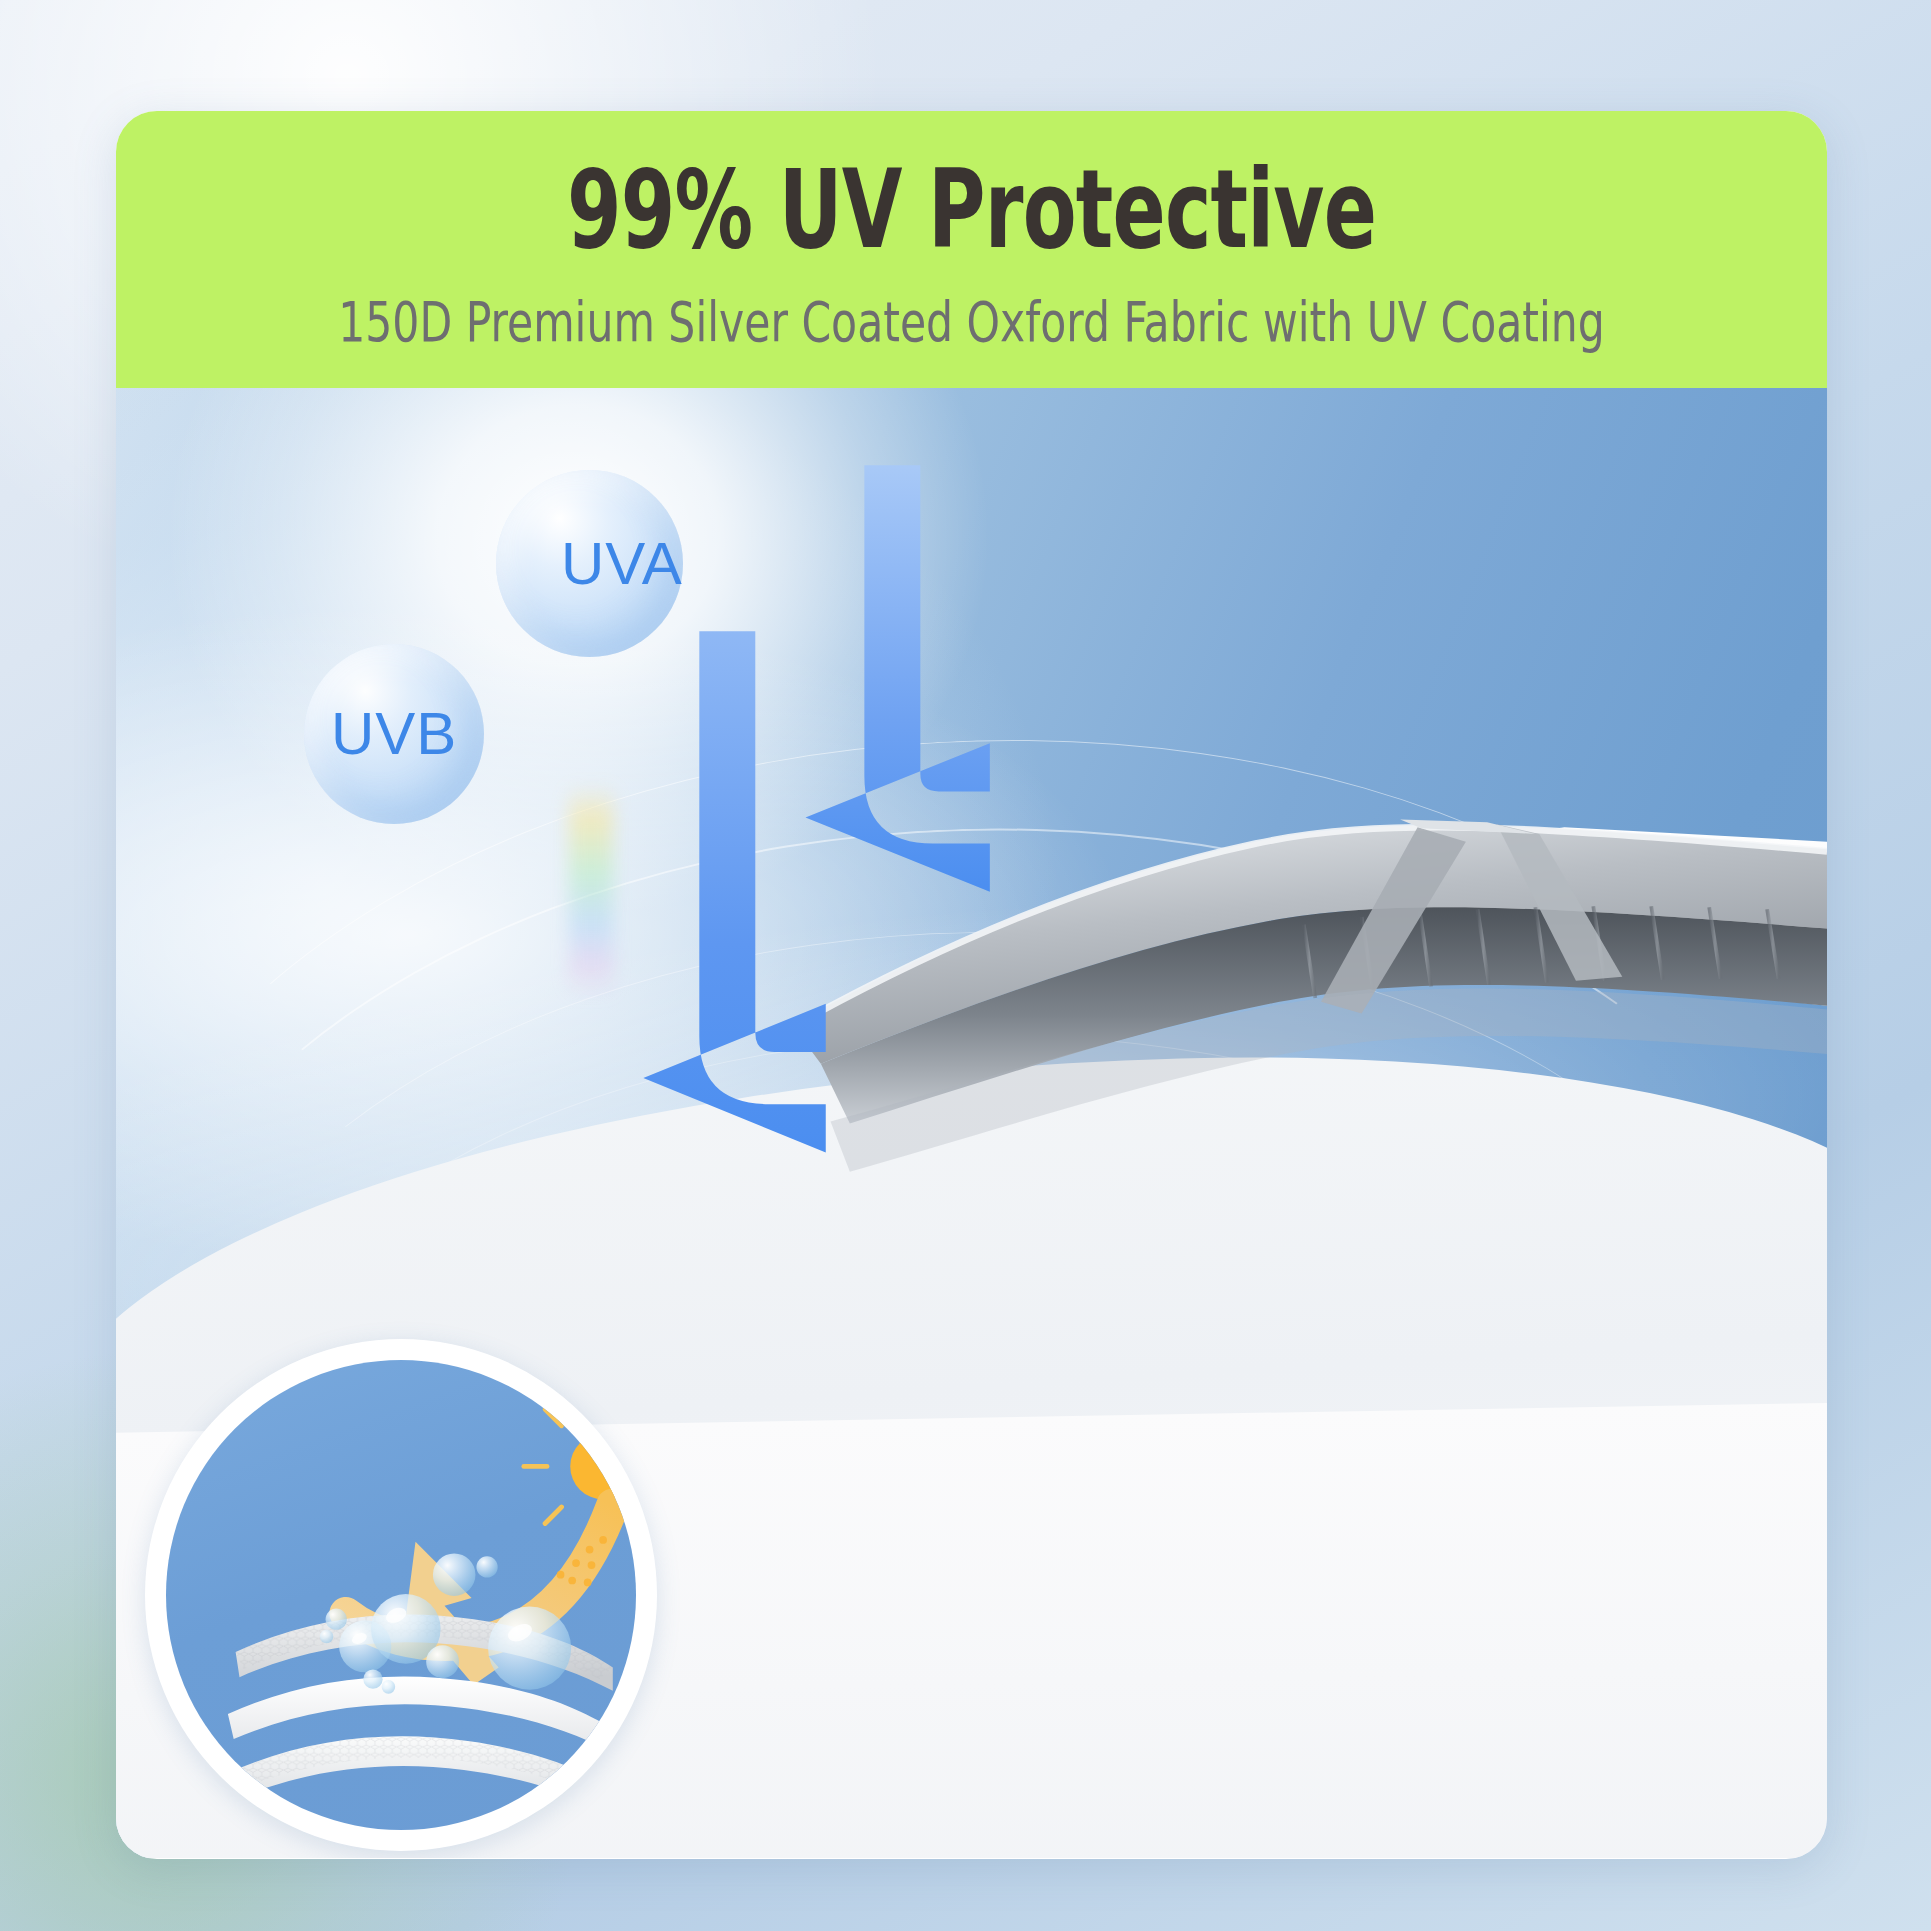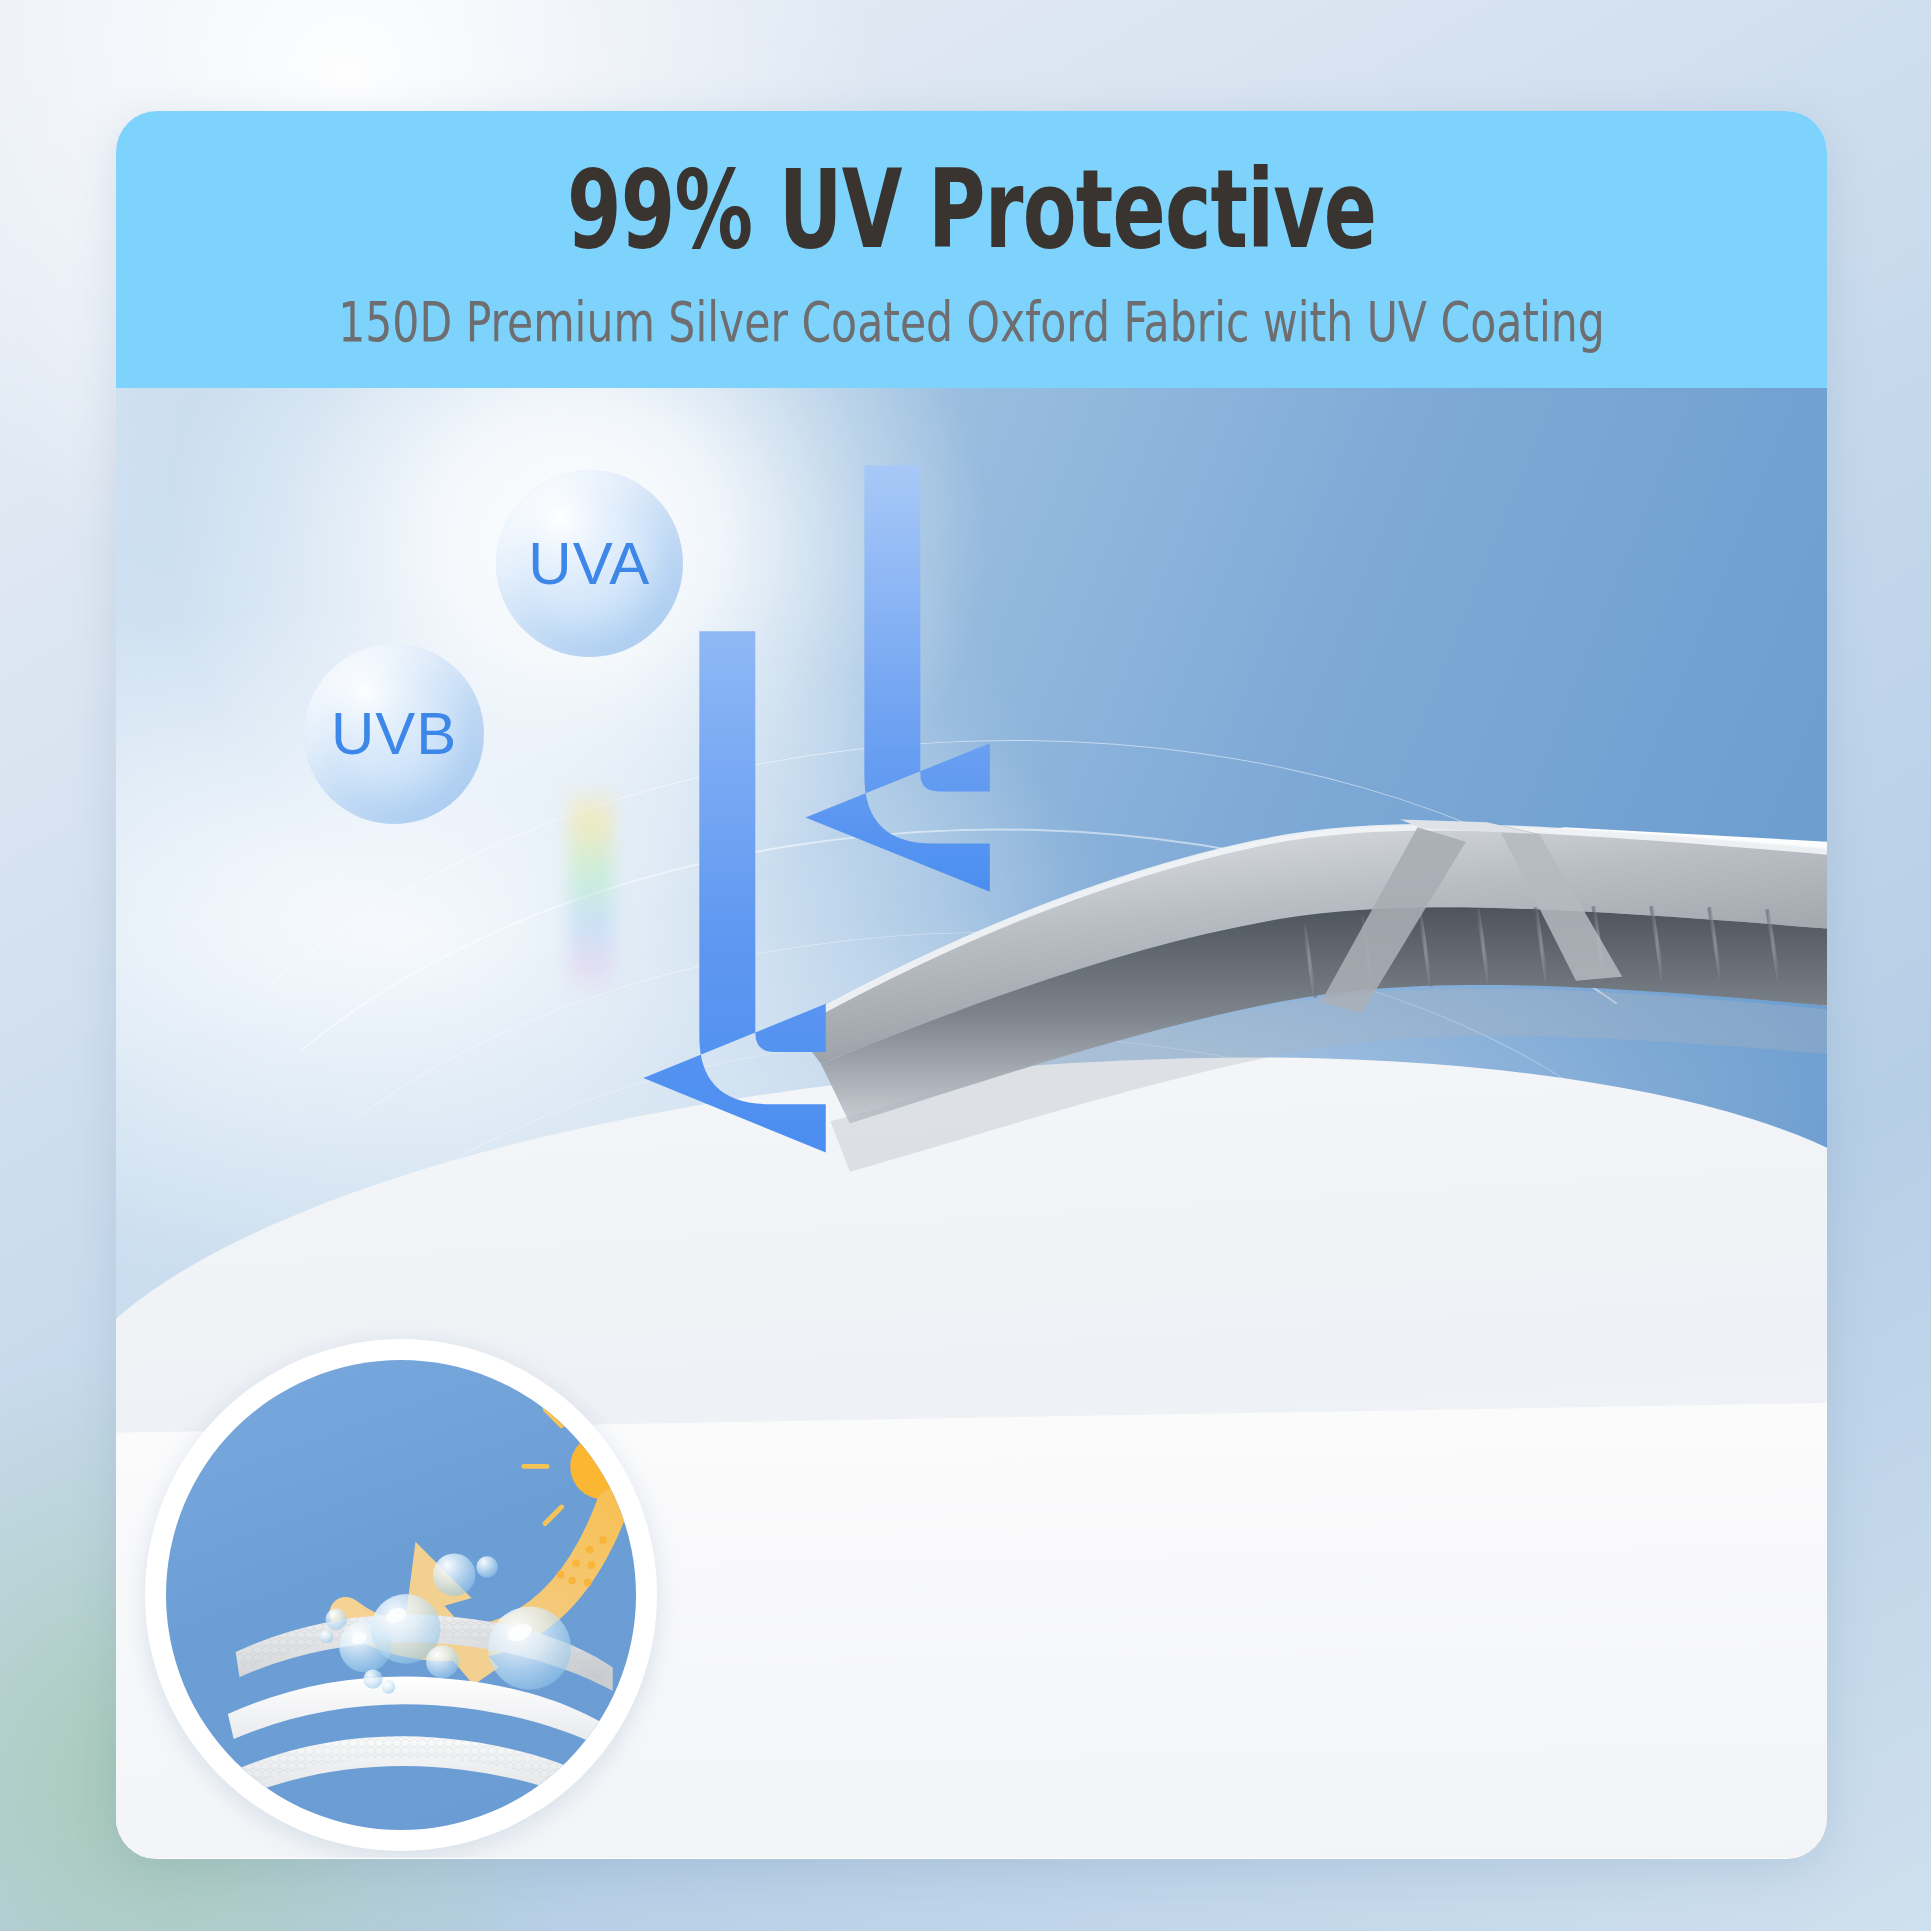--- a/index.html
+++ b/index.html
@@ -14,21 +14,21 @@
   }
 
   
   .card {
     position:absolute; left:116px; top:111px; width:1711px; height:1748px;
     background:#ffffff; border-radius:41px; overflow:hidden;
     box-shadow:0 9.7px 44px rgba(90,120,160,0.18);
   }
 
   
-  .header { position:absolute; left:0; top:0; width:100%; height:299px; background:#7dd3fc; }
+  .header { position:absolute; left:0; top:0; width:100%; height:299px; background:#bef264; }
   .title {
     position:absolute; left:0; top:35px; width:100%; text-align:center;
     font-family:"Liberation Sans Narrow","DejaVu Sans Condensed","Liberation Sans",sans-serif;
     font-weight:700; font-size:109px; letter-spacing:-1px; color:#3a3431;
     transform:scaleX(0.80); transform-origin:center top; white-space:nowrap;
   }
   .subtitle {
     position:absolute; left:0; top:179px; width:100%; text-align:center;
     font-family:"Liberation Sans Narrow","DejaVu Sans Condensed","Liberation Sans",sans-serif;
     font-weight:400; font-size:55px; color:#6e6e70;
@@ -71,21 +71,21 @@
   
   .bubble {
     position:absolute; border-radius:50%;
     background:
       radial-gradient(circle at 34% 26%, rgba(255,255,255,0.92) 0%, rgba(223,237,252,0.80) 26%, rgba(183,214,247,0.72) 62%, rgba(158,198,242,0.68) 100%);
     box-shadow: inset -13.5px -15.4px 33px rgba(120,170,225,0.30), inset 11.6px 13.5px 29px rgba(255,255,255,0.75);
     display:flex; align-items:center; justify-content:center;
   }
   .bubble span { color:#3d87e8; font-size:60px; font-weight:400; letter-spacing:1px;
     font-family:"Liberation Sans",sans-serif; }
-  .uva { left:22.2%; top:5.6%; width:187px; height:187px; }
+  .uva { left:22.2%; top:5.6%; width:187px; height:187px;justify-content:flex-end; }
   .uvb { left:11.0%; top:17.4%; width:180px; height:180px;align-items:center; }
 
   
   .inset {
     position:absolute; left:29px; top:951px; width:512px; height:512px;
     border-radius:50%; background:#ffffff; padding:21px;
     box-shadow:0 5.8px 25px rgba(80,120,170,0.18);
   }
   .inset-in { width:100%; height:100%; border-radius:50%; overflow:hidden; position:relative;
     background:linear-gradient(160deg,#79a9dd 0%, #6c9ed6 45%, #6b9cd4 100%); }

